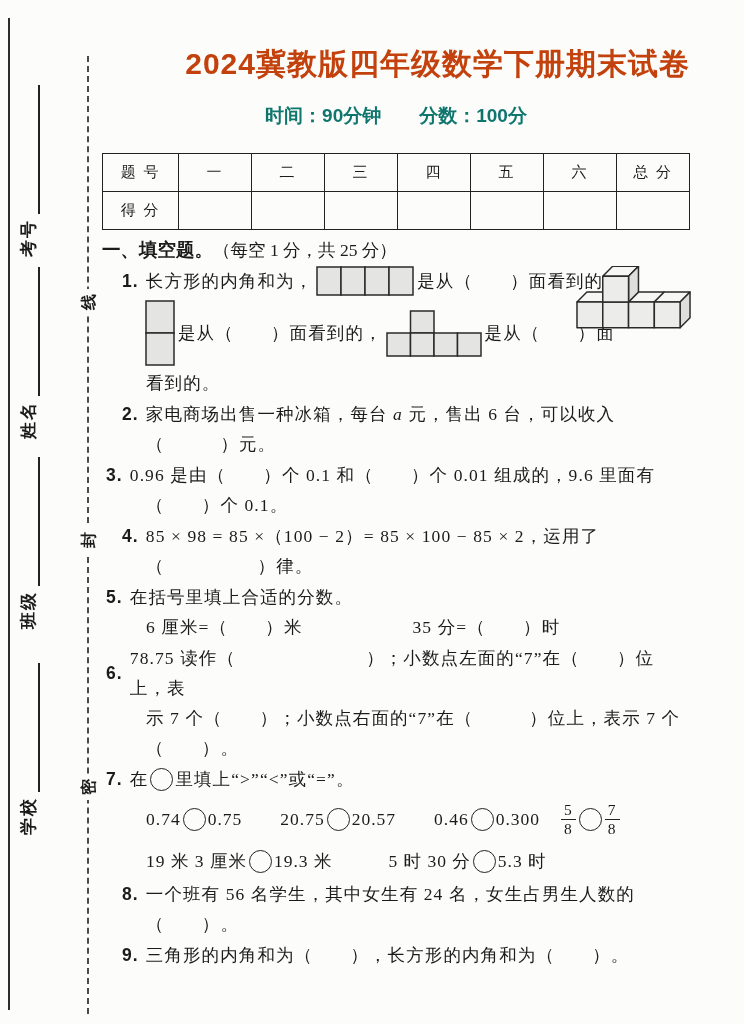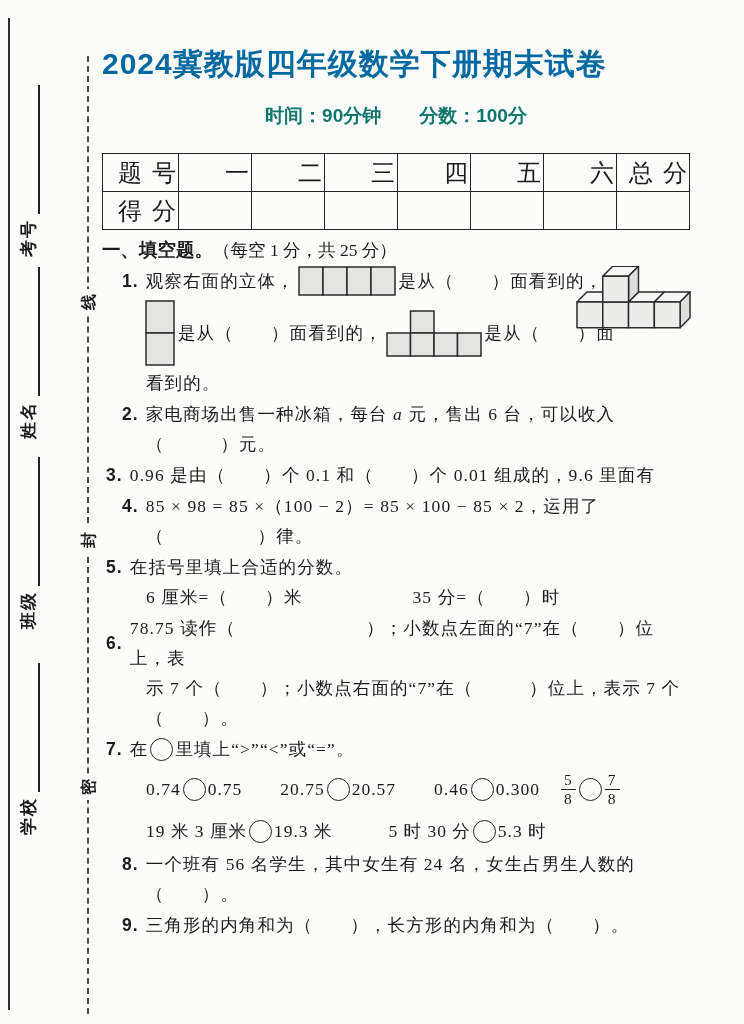--- a/index.html
+++ b/index.html
@@ -19,31 +19,31 @@
   }
   .seal-blank{flex:1;border-bottom:2px solid #222;height:15px;}
   .seal-char{
     position:absolute;left:76px;width:26px;height:22px;line-height:22px;
     transform:rotate(-90deg);transform-origin:center;
     background:#fcfcfa;text-align:center;font-size:16px;font-weight:700;
   }
   
   .content{position:absolute;left:102px;top:0;width:588px;}
   .title{
-    margin:44px 0 0;text-align:left;
+    margin:44px 0 0;text-align:right;
     font-family:"Liberation Sans",sans-serif;font-weight:800;
-    font-size:30px;letter-spacing:1px;color:#0369a1;
+    font-size:30px;letter-spacing:1px;color:#c2410c;
   }
   .meta{margin-top:18px;text-align:center;font-family:"Liberation Sans",sans-serif;
     font-weight:700;font-size:19px;color:#0f766e;}
   .meta .gap{margin-right:38px;}
   table.score{margin-top:24px;border-collapse:collapse;width:588px;table-layout:fixed;}
   table.score td{
-    border:1.7px solid #222;height:37px;text-align:right;vertical-align:middle;
-    font-size:24px;letter-spacing:2px;padding:0;
+    border:1.7px solid #222;height:37px;text-align:center;vertical-align:middle;
+    font-size:15px;letter-spacing:2px;padding:0;
   }
   .b{font-family:"Liberation Sans",sans-serif;font-weight:700;}
   .section-head{margin-top:7px;font-size:18.5px;line-height:26px;}
   .section-head .note{font-size:17.5px;font-weight:400;font-family:"Liberation Serif",serif;}
   .q{margin-top:1px;}
   .qline{display:flex;align-items:center;line-height:30px;font-size:17.5px;letter-spacing:1.1px;}
   .qno{font-family:"Liberation Sans",sans-serif;font-weight:700;margin-right:7px;}
   .cont{padding-left:44px;text-align:right;}
   .ind1{padding-left:20px;}  
   .ind0{padding-left:4px;}
@@ -154,21 +154,21 @@
           <rect x="79" y="36" width="26" height="26" fill="#ececea"></rect>
 
           <polygon points="27,10 37,0 63,0 53,10" fill="#f6f6f5"></polygon>
           <polygon points="53,10 63,0 63,26 53,36" fill="#dededd"></polygon>
           <rect x="27" y="10" width="26" height="26" fill="#ececea"></rect>
         </g>
       </svg>
 
       <div class="qline">
         <span class="qno" style="padding-left:20px;">1.</span>
-        <span>观察右面的立体，</span>
+        <span>长方形的内角和为，</span>
         <svg class="shape" width="98" height="30" viewBox="0 0 98 30">
           <g fill="#e4e4e3" stroke="#2a2a2a" stroke-width="1.5">
             <rect x="1" y="1" width="24" height="28"></rect>
               <rect x="25" y="1" width="24" height="28"></rect>
             <rect x="49" y="1" width="24" height="28"></rect>
               <rect x="73" y="1" width="24" height="28"></rect>
           </g>
         </svg>
         <span>是从（　　）面看到的，</span>
       </div>
@@ -206,20 +206,23 @@
       <div class="qline cont">
         <span>（　　　）元。</span>
       </div>
     </div>
 
     <div class="q">
       <div class="qline ind0">
         <span class="qno">3.</span>
         <span>0.96 是由（　　）个 0.1 和（　　）个 0.01 组成的，9.6 里面有</span>
       </div>
+      <div class="qline cont">
+        <span>（　　）个 0.1。</span>
+      </div>
     </div>
 
     <div class="q">
       <div class="qline ind1">
         <span class="qno">4.</span>
         <span>85 × 98 = 85 ×（100 − 2）= 85 × 100 − 85 × 2，运用了</span>
       </div>
       <div class="qline cont">
         <span>（　　　　　）律。</span>
       </div>

